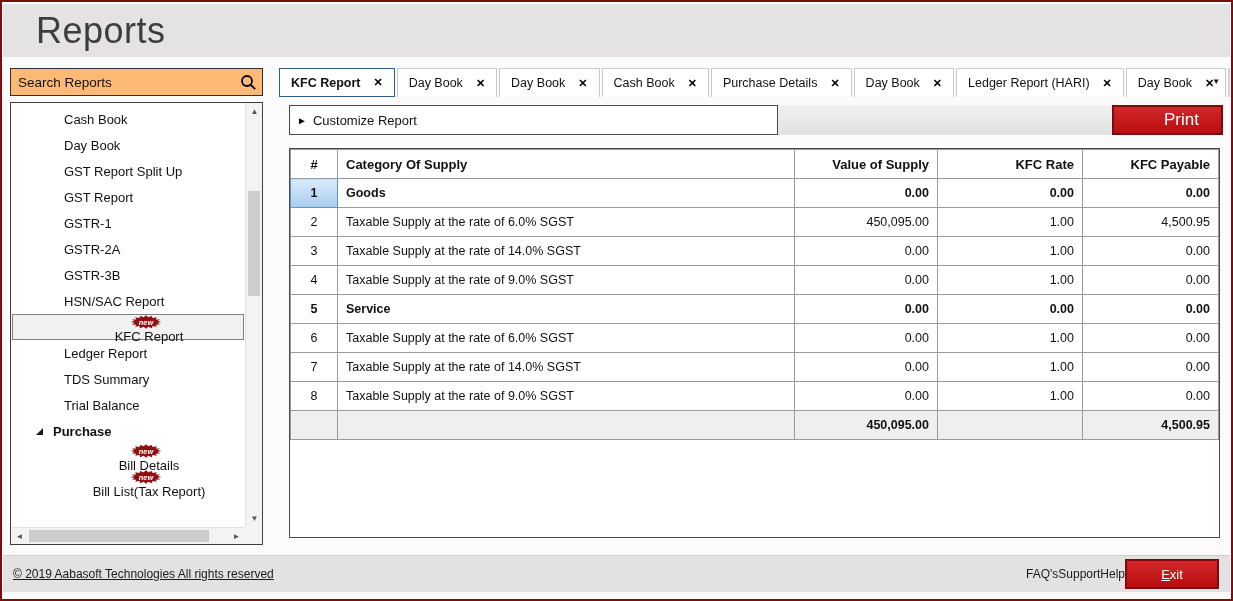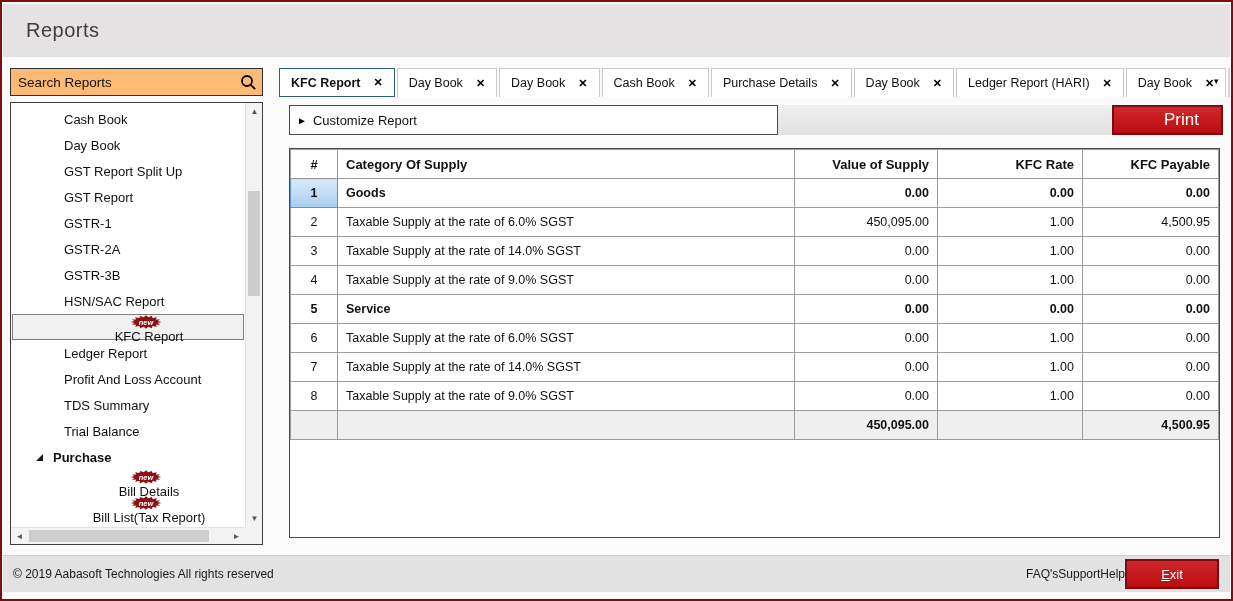--- a/index.html
+++ b/index.html
@@ -2,21 +2,21 @@
 <html><head>
 <meta charset="utf-8">
 <style>
   * { box-sizing: border-box; margin: 0; padding: 0; }
   html,body { width:1233px; height:601px; }
   body { font-family:"Liberation Sans", sans-serif; background:#fff; }
   .window { position:relative; width:1233px; height:601px; border:2px solid #7a0e11; background:#fbfbfb; overflow:hidden; }
 
   
   .header { position:absolute; left:1px; right:1px; top:2px; height:53px; background:#e4e2e2; }
-  .title { padding-left:23px; line-height:53px; font-size:20px; font-weight:300; color:#3d3d3d; letter-spacing:0.5px; }
+  .title { padding-left:33px; line-height:53px; font-size:36px; font-weight:300; color:#3d3d3d; letter-spacing:0.5px; }
 
   
   .search-row { position:absolute; left:8px; top:66px; width:253px; height:28px; border:1px solid #2f2f2f; background:#fdba74; display:flex; align-items:center; }
   .search-input { flex:1; border:none; outline:none; font-family:inherit; font-size:13.5px; padding-left:7px; color:#111; background:transparent; }
   .search-input::placeholder { color:#111; opacity:1; }
   .search-btn { width:28px; height:26px; display:flex; align-items:center; justify-content:center; cursor:pointer; }
 
   .tree { position:absolute; left:8px; top:100px; width:253px; height:443px; border:1px solid #3f3f3f; background:#fff; }
   .tree-list { position:absolute; left:1px; top:3px; right:18px; bottom:18px; overflow:hidden; }
   .tree-item { position:relative; height:26px; display:flex; align-items:center; font-size:13px; color:#111; cursor:default; }
@@ -59,21 +59,21 @@
   .c-cat { width:457px; text-align:left; }
   .c-val { width:143px; text-align:right; }
   .c-rate { width:145px; text-align:right; }
   .c-pay { text-align:right;margin-top:20px; }
   tr.bold td { font-weight:700; }
   td.sel-num { background:linear-gradient(#d8eafb,#a9cdee); border:1px solid #5e95c8; font-weight:700; }
   tr.total-row td { background:#efefef; font-weight:700; border-top:1px solid #6f6f6f; }
 
   
   .footer { position:absolute; left:1px; right:1px; bottom:7px; height:37px; background:#e2e2e2; border-top:1px solid #d0d0d0; display:flex; align-items:center; }
-  .copyright { font-size:12px; color:#1a1a1a; padding-left:10px; }
+  .copyright { font-size:12px; color:#1a1a1a; padding-left:10px;text-decoration:underline; }
   .footer-right { margin-left:auto; display:flex; align-items:center; padding-right:11px; }
   .footer-link { font-size:12px; color:#1a1a1a; cursor:pointer; }
   .exit-btn { width:94px; height:30px; background:linear-gradient(#d2272a,#b90d10); border:2px solid #7d0a0c; color:#fff; font-size:13px; font-weight:400; font-family:inherit; cursor:pointer; }
   .exit-btn::first-letter { text-decoration:underline; }
 </style>
 </head>
 <body>
 
 <div class="window">
 
@@ -119,23 +119,20 @@
         </div>
         <div class="tree-item badged selected">
           <svg viewBox="0 0 36 16" width="32" height="14" class="badge">
             <polygon points="35.5,8.0 31.2,9.1 34.2,10.9 29.2,11.0 30.4,13.4 25.5,12.5 24.7,15.0 20.6,13.3 18.0,15.6 15.4,13.3 11.3,15.0 10.5,12.5 5.6,13.4 6.8,11.0 1.8,10.9 4.8,9.1 0.5,8.0 4.8,6.9 1.8,5.1 6.8,5.0 5.6,2.6 10.5,3.5 11.3,1.0 15.4,2.7 18.0,0.4 20.6,2.7 24.7,1.0 25.5,3.5 30.4,2.6 29.2,5.0 34.2,5.1 31.2,6.9" fill="#8d1112"></polygon>
             <text x="18" y="11" text-anchor="middle" font-size="8.5" font-style="italic" font-weight="bold" fill="#fff" font-family="Liberation Sans, sans-serif">new</text>
           </svg>
           <span class="lbl">KFC Report</span>
         </div>
         <div class="tree-item plain">
           <span class="lbl">Ledger Report</span>
-        </div>
-        <div class="tree-item plain">
-          <span class="lbl">Profit And Loss Account</span>
         </div>
         <div class="tree-item plain">
           <span class="lbl">TDS Summary</span>
         </div>
         <div class="tree-item plain">
           <span class="lbl">Trial Balance</span>
         </div>
         <div class="tree-item group">
           <span class="expander-tri"></span>
           <span class="lbl">Purchase</span>

